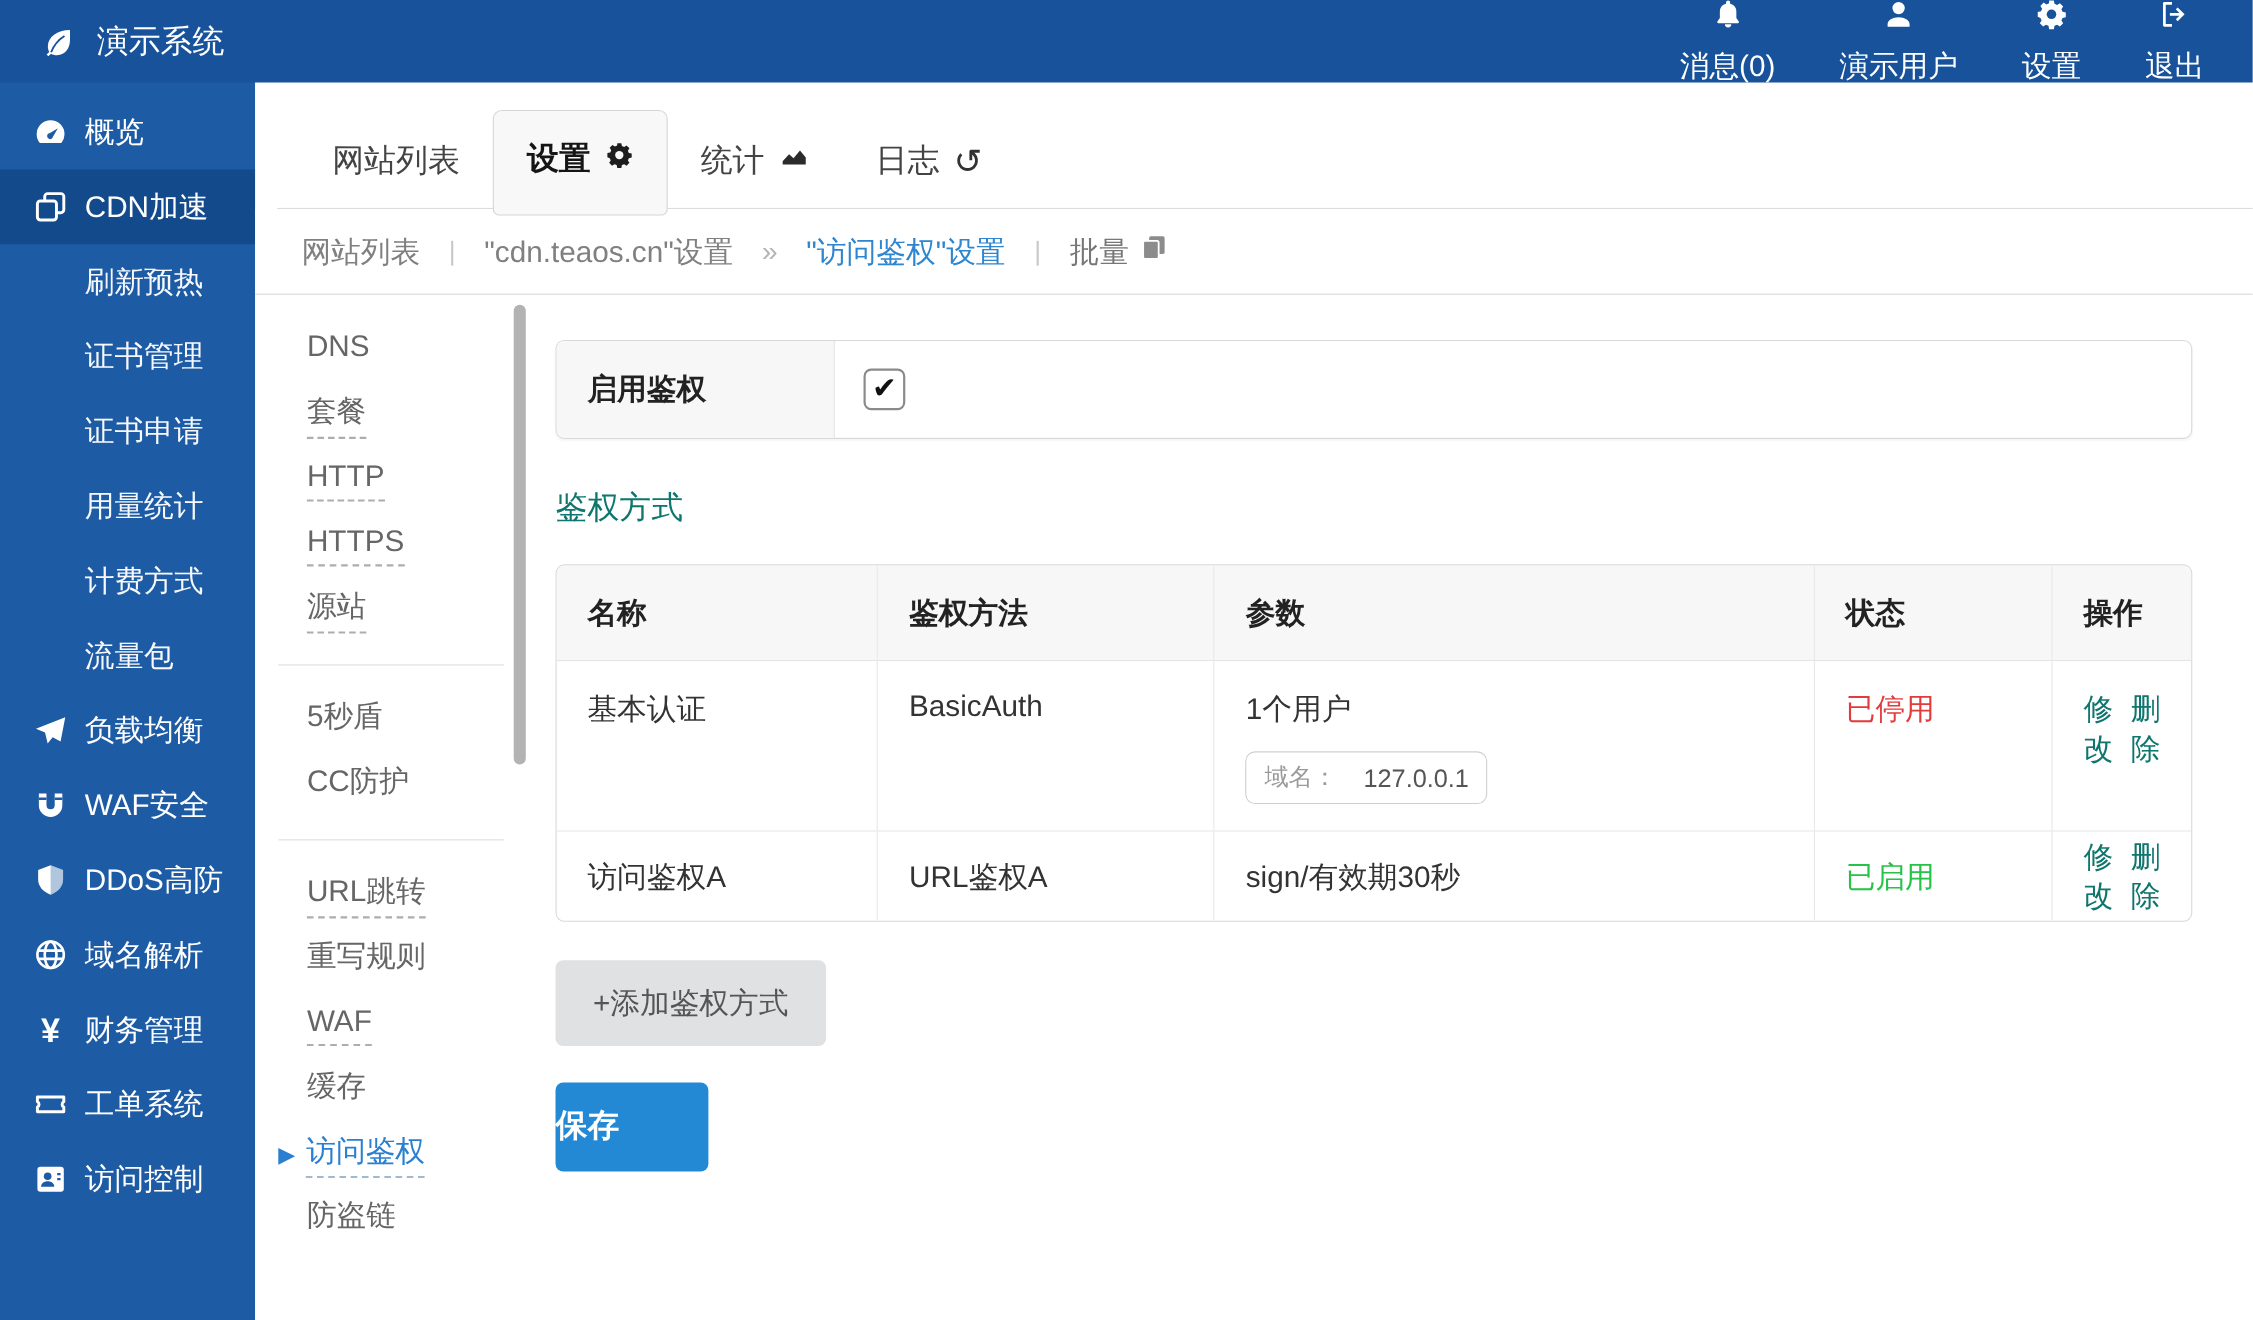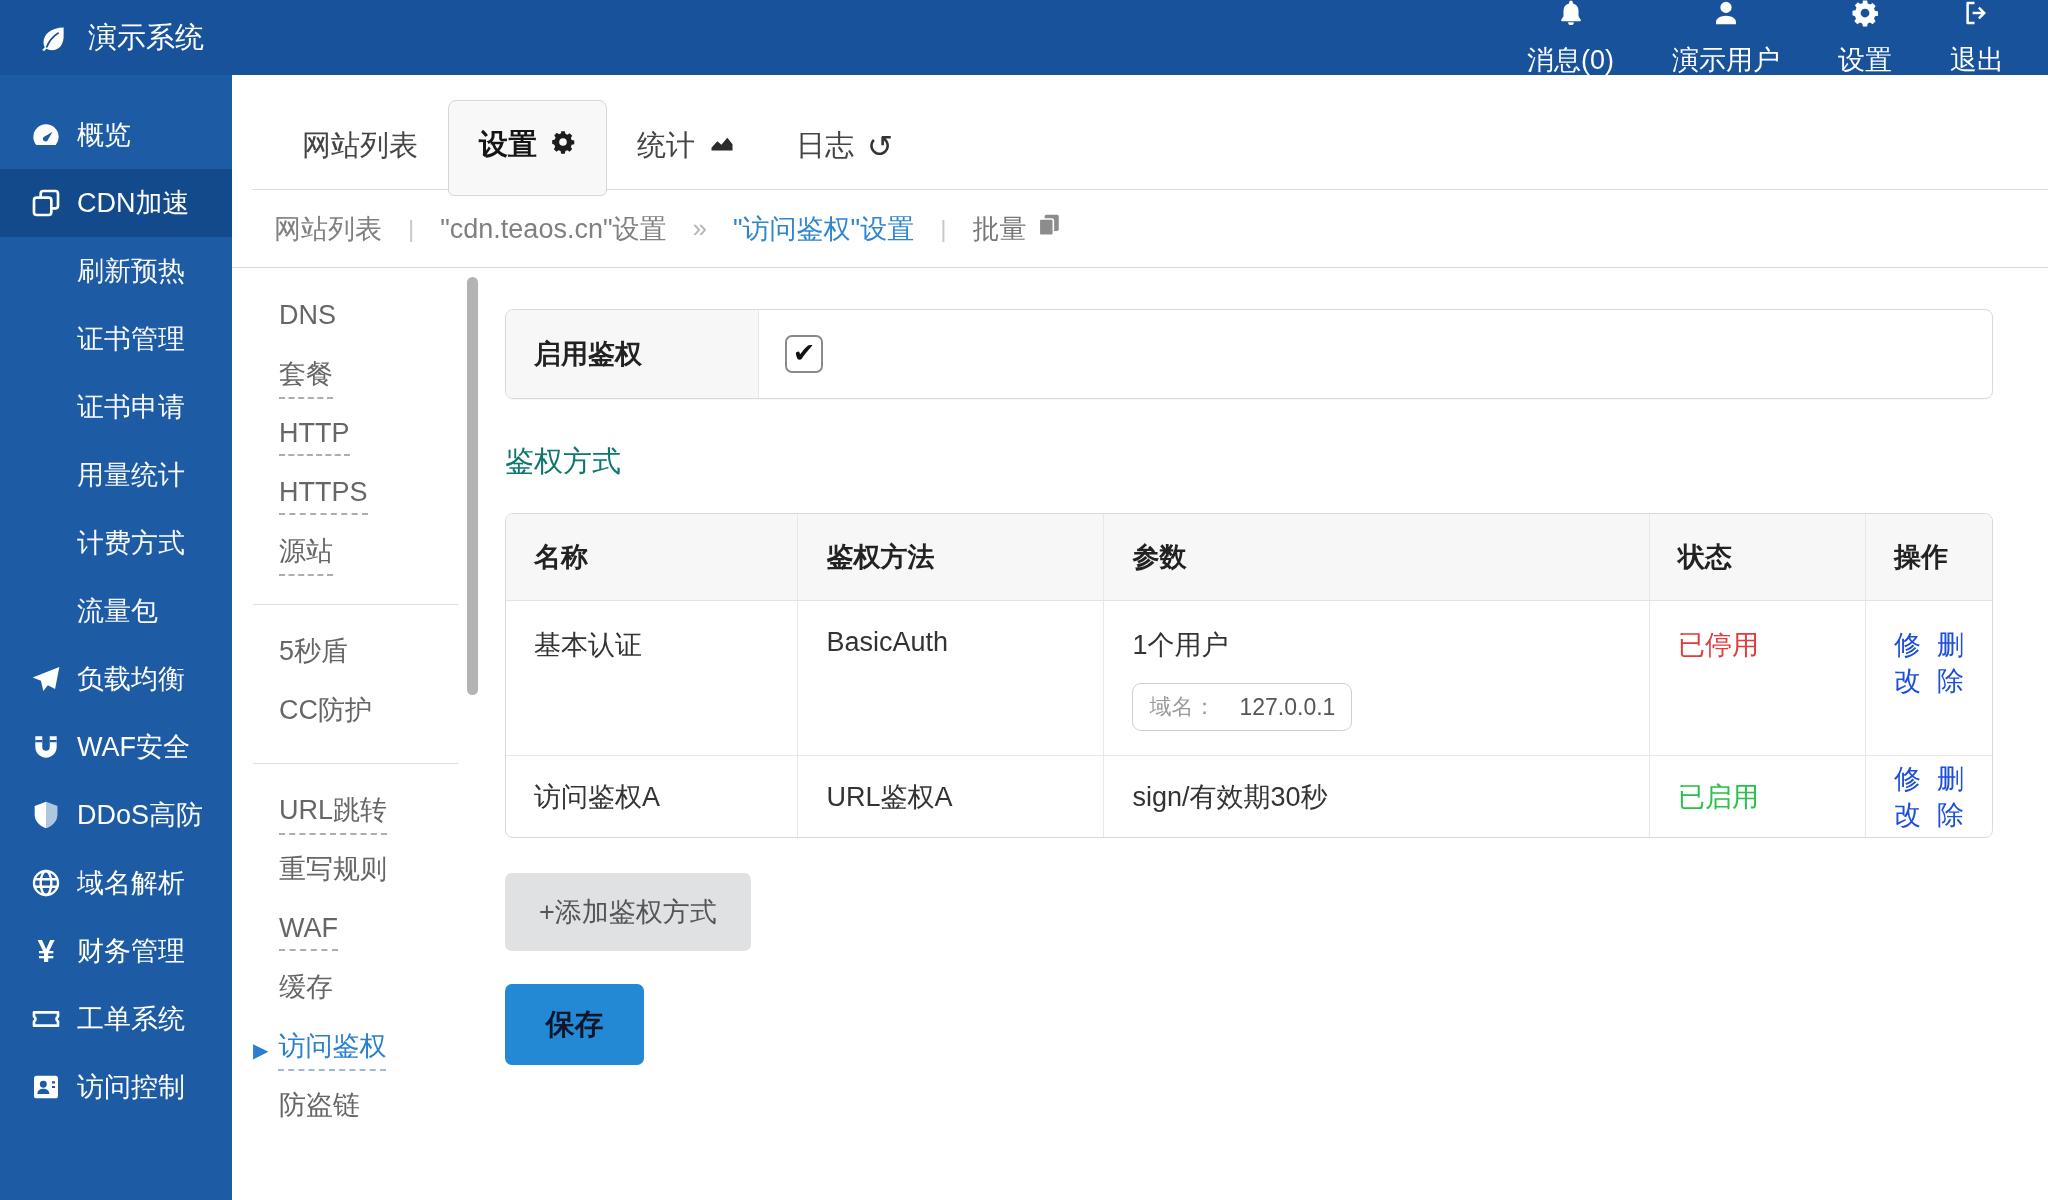--- a/index.html
+++ b/index.html
@@ -13,21 +13,21 @@
     position:absolute;left:0;top:0;width:2048px;height:75px;
     background:#17529a;display:flex;align-items:center;justify-content:space-between;
     padding:0 44px 0 38px;box-sizing:border-box;z-index:5;
   }
   .brand{display:flex;align-items:center;gap:20px;color:#fff;font-size:29px;}
   .topmenu{display:flex;align-items:center;gap:58px;}
   .topmenu-item{display:flex;align-items:center;gap:14px;color:#fff;font-size:27px;cursor:pointer;flex-direction:column;}
   .tic{width:30px;height:30px;display:block;}
   
   .sidebar{
-    position:absolute;left:0;top:75px;bottom:0;width:232px;
+    position:absolute;left:0;top:60px;bottom:0;width:232px;
     background:#1d5ba4;padding-top:26px;box-sizing:border-box;
   }
   .side-item{height:68px;display:flex;align-items:center;padding-left:28px;gap:13px;color:#fff;font-size:27px;cursor:pointer;}
   .side-item .icw{width:36px;height:34px;display:flex;align-items:center;justify-content:center;flex:none;}
   .side-item.active{background:#134a8c;}
   .side-item.sub{padding-left:77px;color:rgba(255,255,255,.96);}
   .ic{width:32px;height:32px;display:block;}
   .yen{font-size:31px;font-weight:bold;color:#fff;line-height:1;}
   
   .main{position:absolute;left:232px;top:75px;right:0;bottom:0;background:#fff;}
@@ -96,28 +96,28 @@
   .col-name{width:281px;}.col-method{width:277px;}.col-params{width:552px;}.col-status{width:188px;}
   .badge{
     display:inline-flex;align-items:center;gap:24px;margin-top:20px;
     border:1px solid #cfcfcf;border-radius:9px;padding:8px 16px;
   }
   .badge .blabel{font-size:22px;color:#9a9a9a;}
   .badge .bvalue{font-size:23px;color:#555;}
   .status-red{color:#e23b3b;}
   .status-green{color:#27c248;}
   .actions{display:flex;gap:16px;}
-  .link{color:#1d4ed8;cursor:pointer;}
+  .link{color:#0f766e;cursor:pointer;}
   
   .add-btn{
     display:inline-block;margin-top:35px;background:#e0e1e2;color:#555;
     font-size:27px;line-height:78px;padding:0 34px;border-radius:7px;cursor:pointer;
   }
   .save-btn{
-    display:block;width:139px;margin-top:33px;background:#2489d5;color:#0f172a;text-align:center;
+    display:block;width:139px;margin-top:33px;background:#2489d5;color:#ffffff;
     font-size:29px;font-weight:bold;line-height:81px;border-radius:7px;cursor:pointer;
   }
 </style>
 </head>
 <body>
 
 <div class="topbar">
   <div class="brand">
     <span>
       <svg class="tic" viewBox="0 0 24 24">

